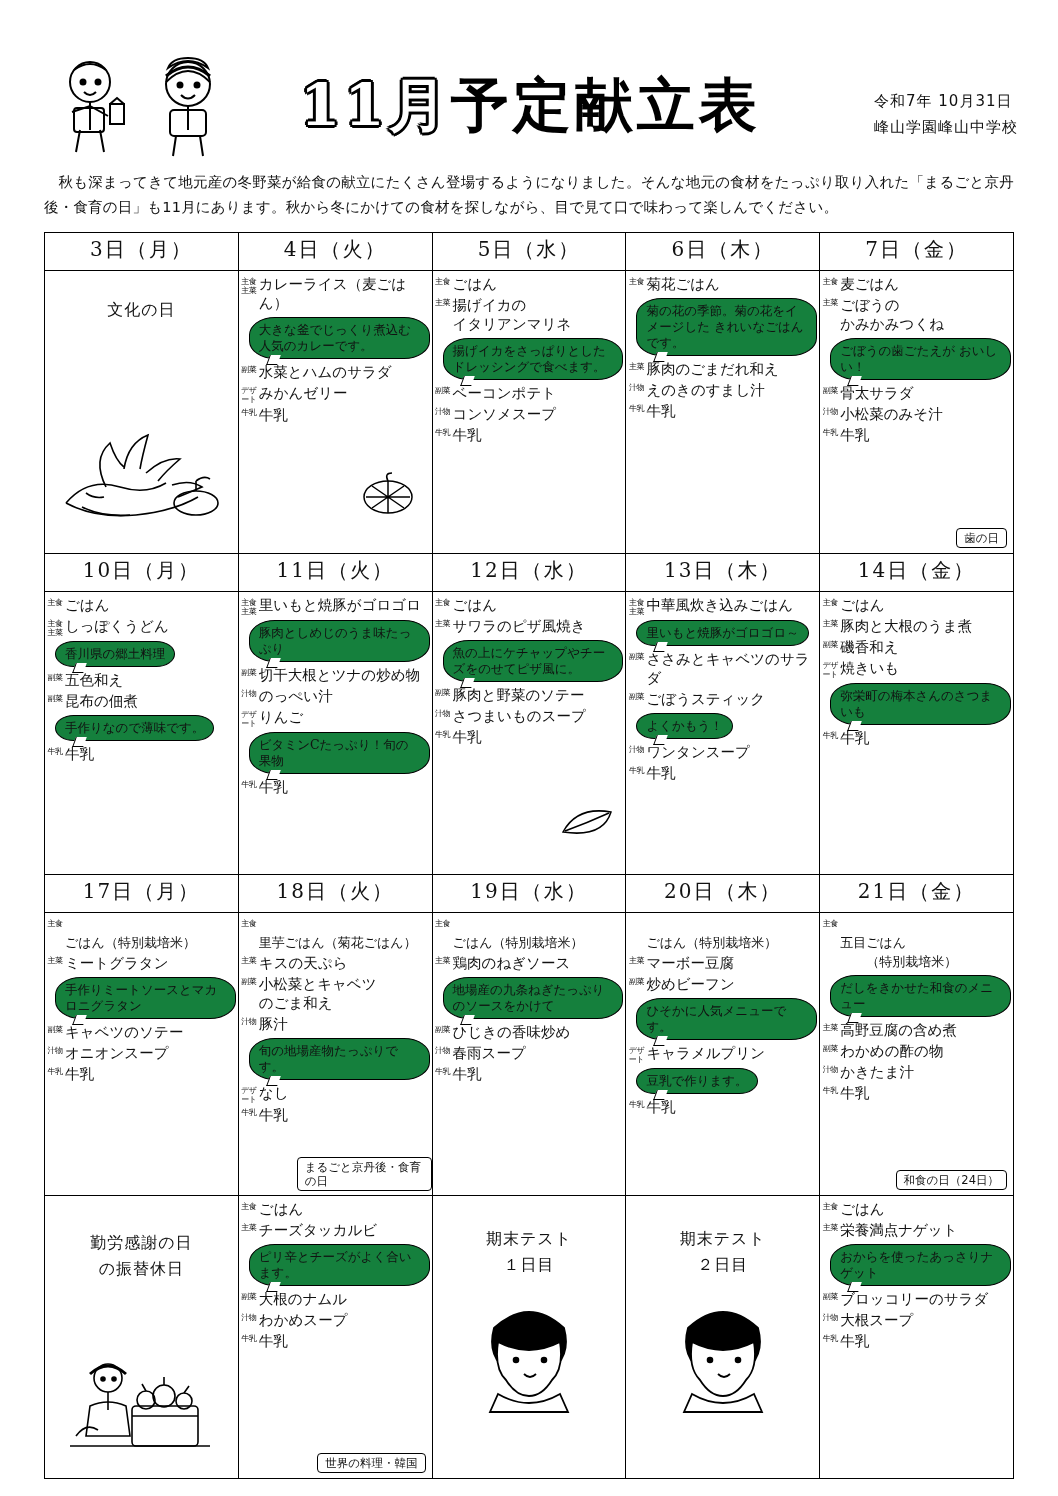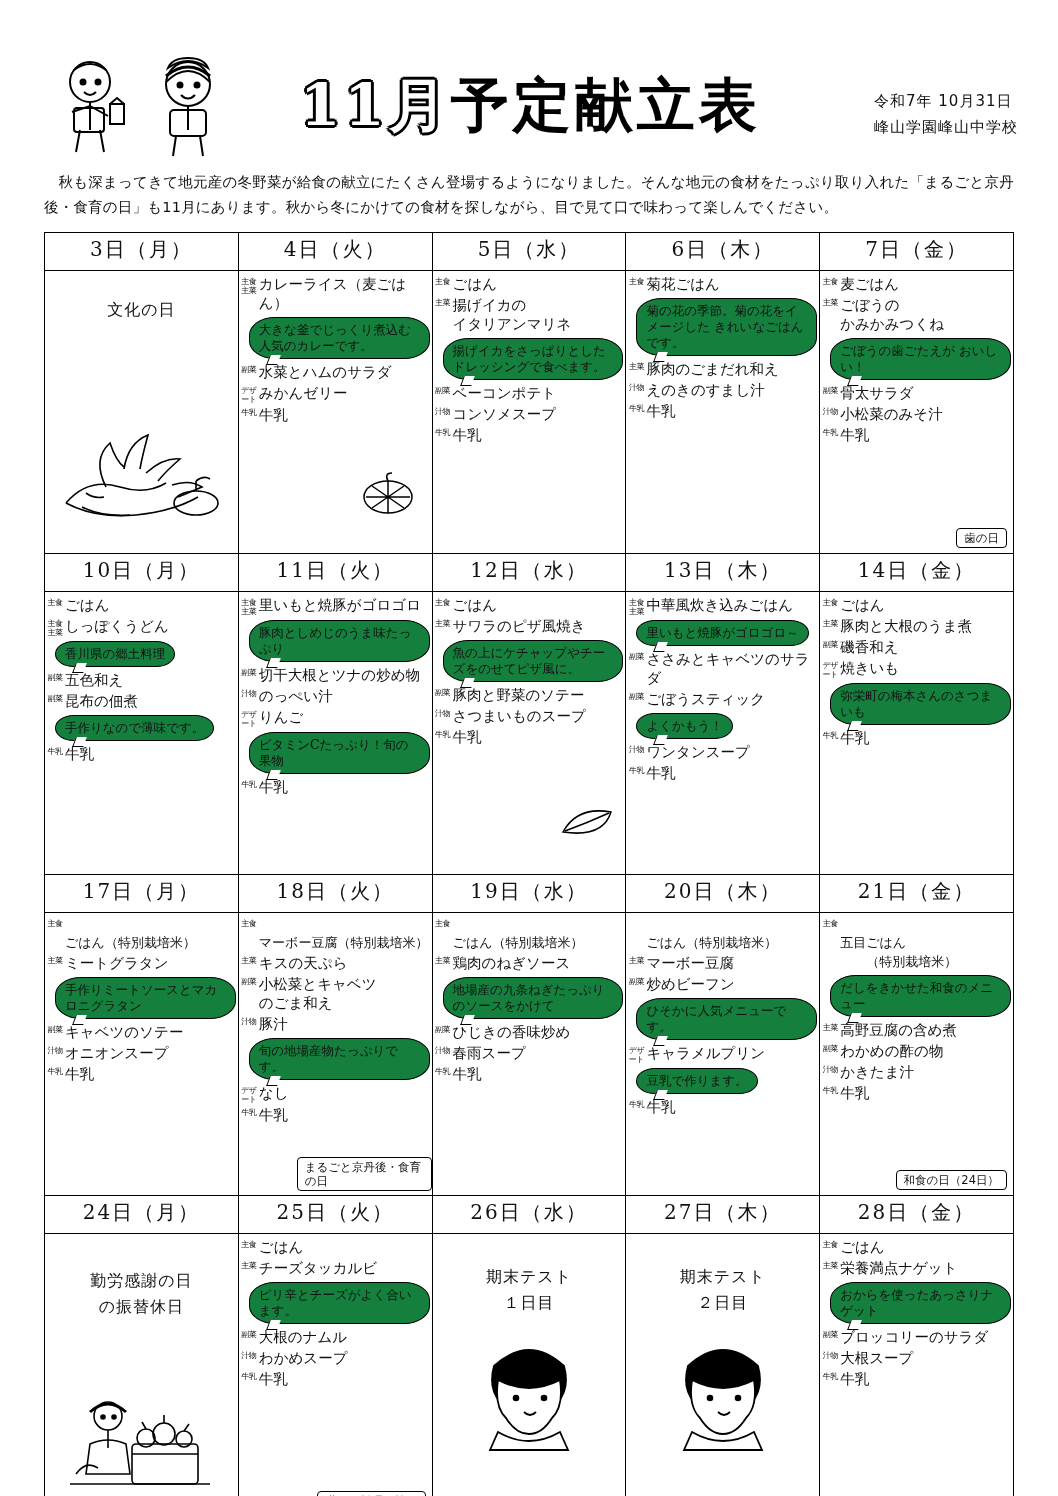--- a/index.html
+++ b/index.html
@@ -494,21 +494,21 @@
                 <div class="cat">汁物</div>
                 <div class="dish">オニオンスープ</div>
               </div><div class="dishrow">
                 <div class="cat">牛乳</div>
                 <div class="dish">牛乳</div>
               </div></div>
           </td>
           <td class="cell">
             <div class="cell-inner"><div class="dishrow">
                 <div class="cat">主食</div>
-                <div class="dish small">マーボー豆腐（特別栽培米）</div>
+                <div class="dish small">里芋ごはん（菊花ごはん）</div>
               </div><div class="dishrow">
                 <div class="cat">主菜</div>
                 <div class="dish">キスの天ぷら</div>
               </div><div class="dishrow">
                 <div class="cat">副菜</div>
                 <div class="dish">小松菜とキャベツ<br>のごま和え</div>
               </div><div class="dishrow">
                 <div class="cat">汁物</div>
                 <div class="dish">豚汁</div>
               </div><div class="bubble">旬の地場産物たっぷりです。</div><div class="dishrow">
@@ -566,27 +566,20 @@
                 <div class="cat">副菜</div>
                 <div class="dish">わかめの酢の物</div>
               </div><div class="dishrow">
                 <div class="cat">汁物</div>
                 <div class="dish">かきたま汁</div>
               </div><div class="dishrow">
                 <div class="cat">牛乳</div>
                 <div class="dish">牛乳</div>
               </div><div class="note-box note-pos">和食の日（24日）</div></div>
           </td>
-        </tr>
-        <tr>
-          <td class="dayhead">24日（月）</td>
-          <td class="dayhead">25日（火）</td>
-          <td class="dayhead">26日（水）</td>
-          <td class="dayhead">27日（木）</td>
-          <td class="dayhead">28日（金）</td>
         </tr>
         <tr>
           <td class="cell">
             <div class="cell-inner">
               <div class="holiday two">勤労感謝の日<br>の振替休日</div>
               <div class="sketch"><svg width="190" height="120" viewBox="0 0 190 120">
     <g fill="none" stroke="#000" stroke-width="1.6">
       <circle cx="62" cy="34" r="14"></circle>
       <path d="M44 30 q18 -16 36 0" stroke-width="3"></path>
       <circle cx="57" cy="35" r="2" fill="#000"></circle>

